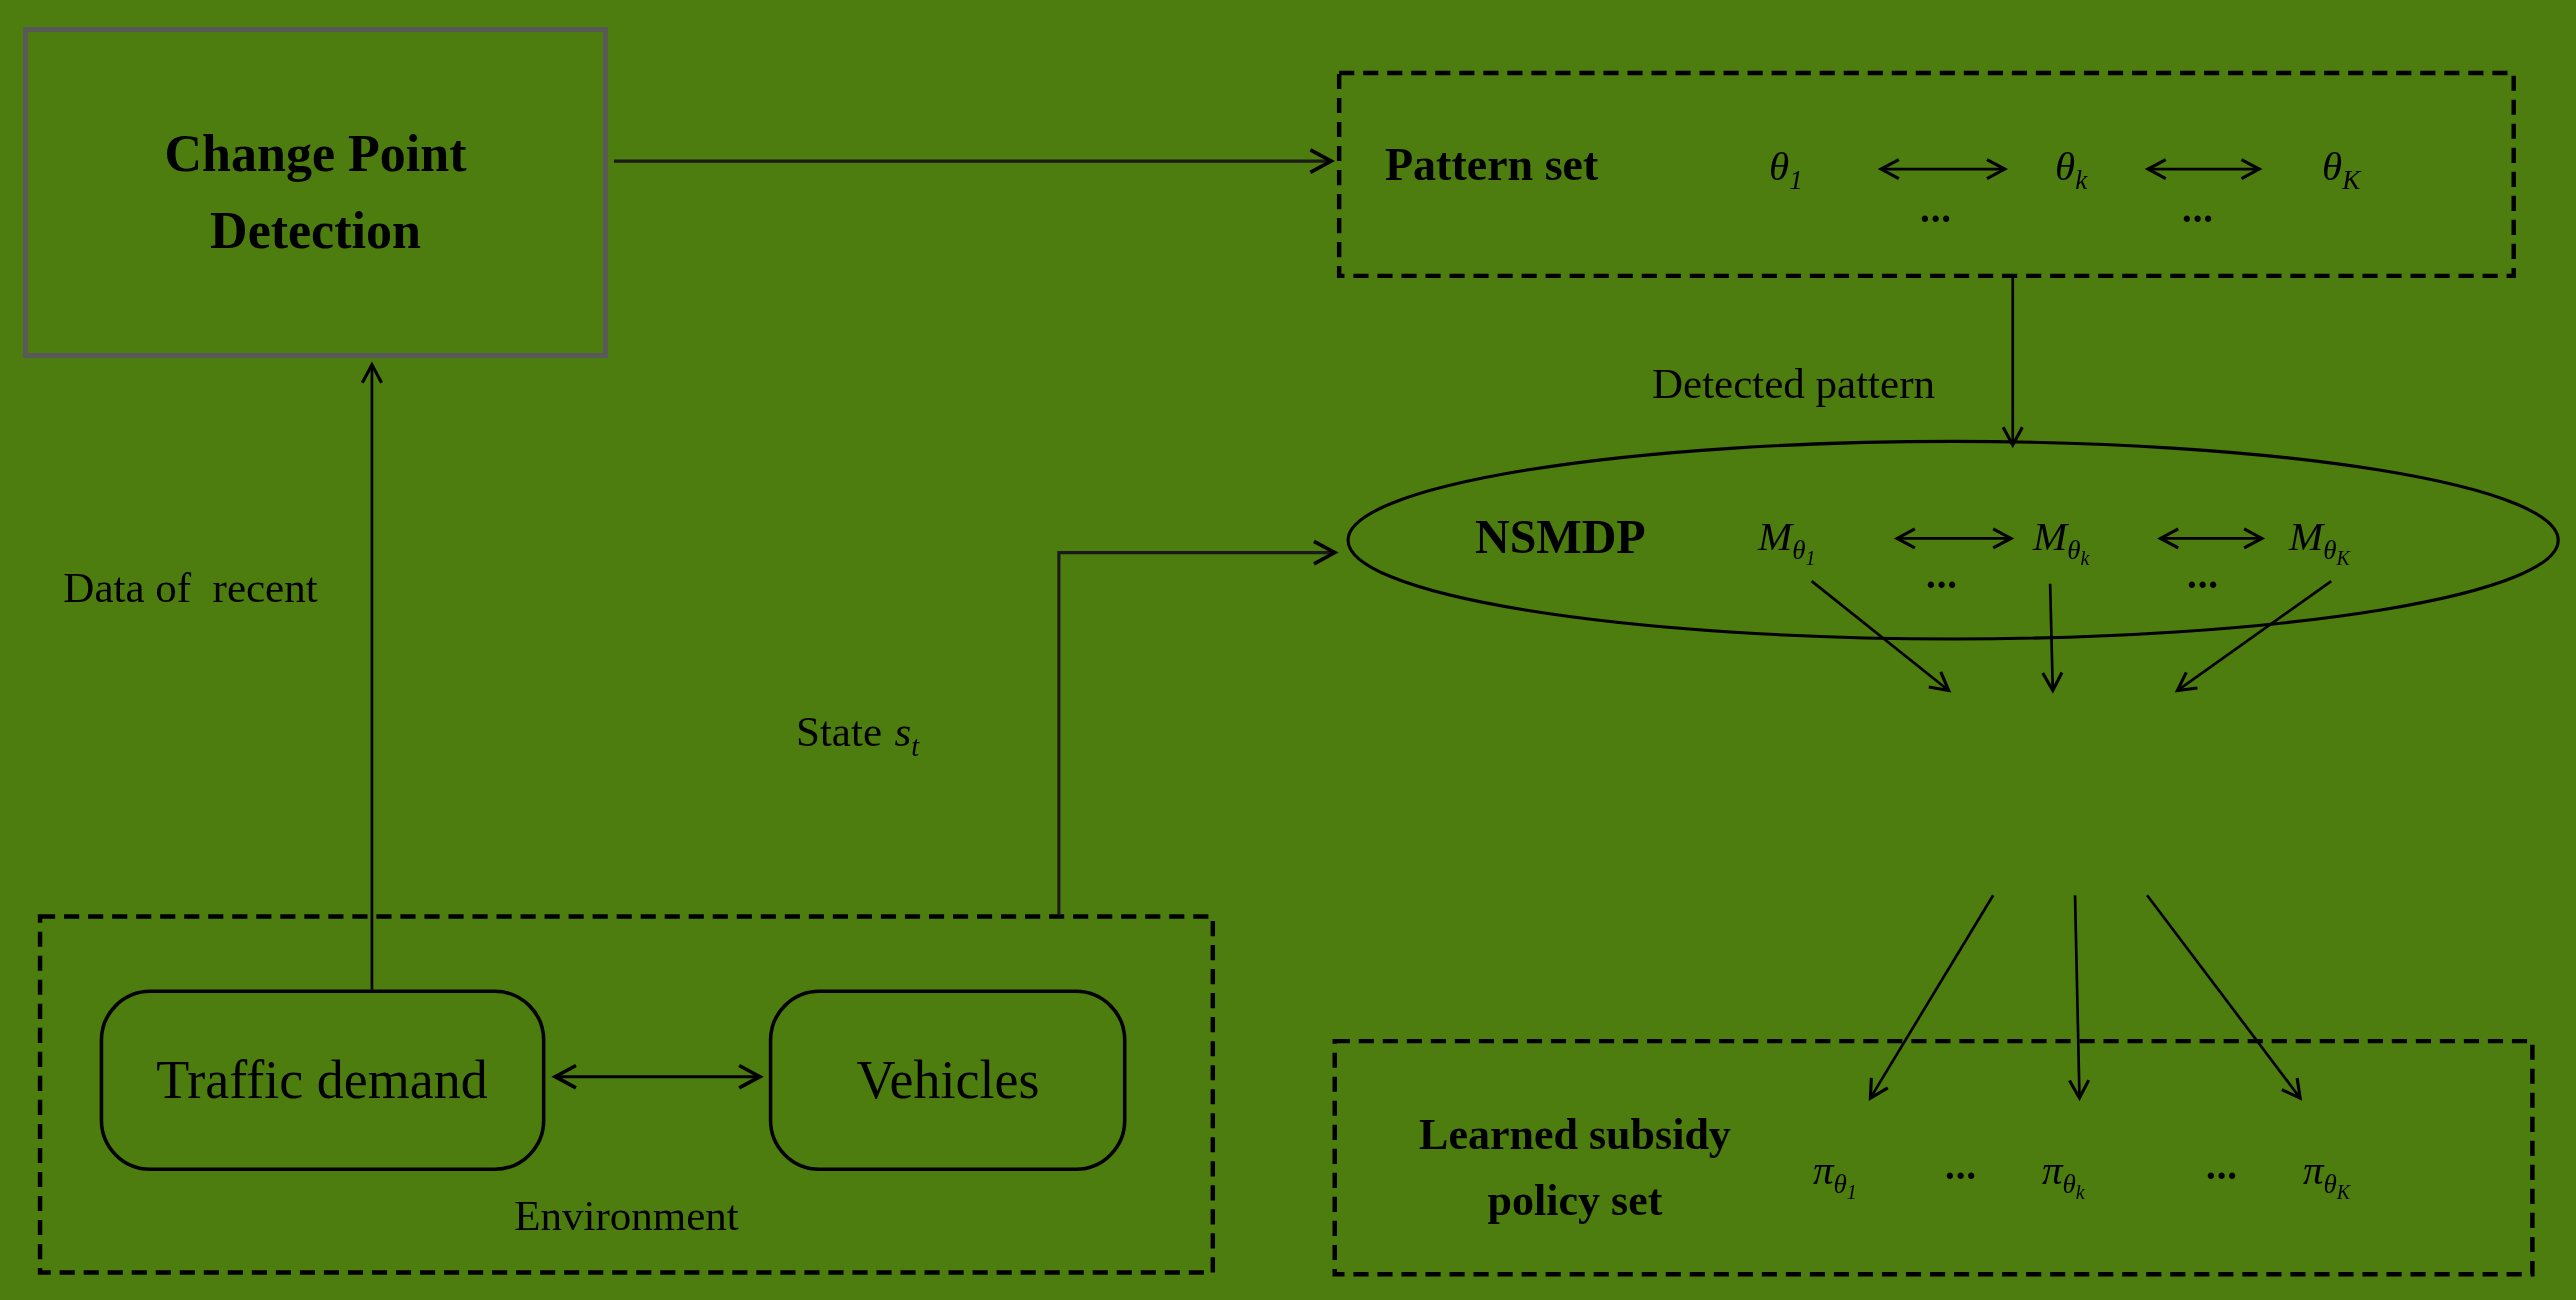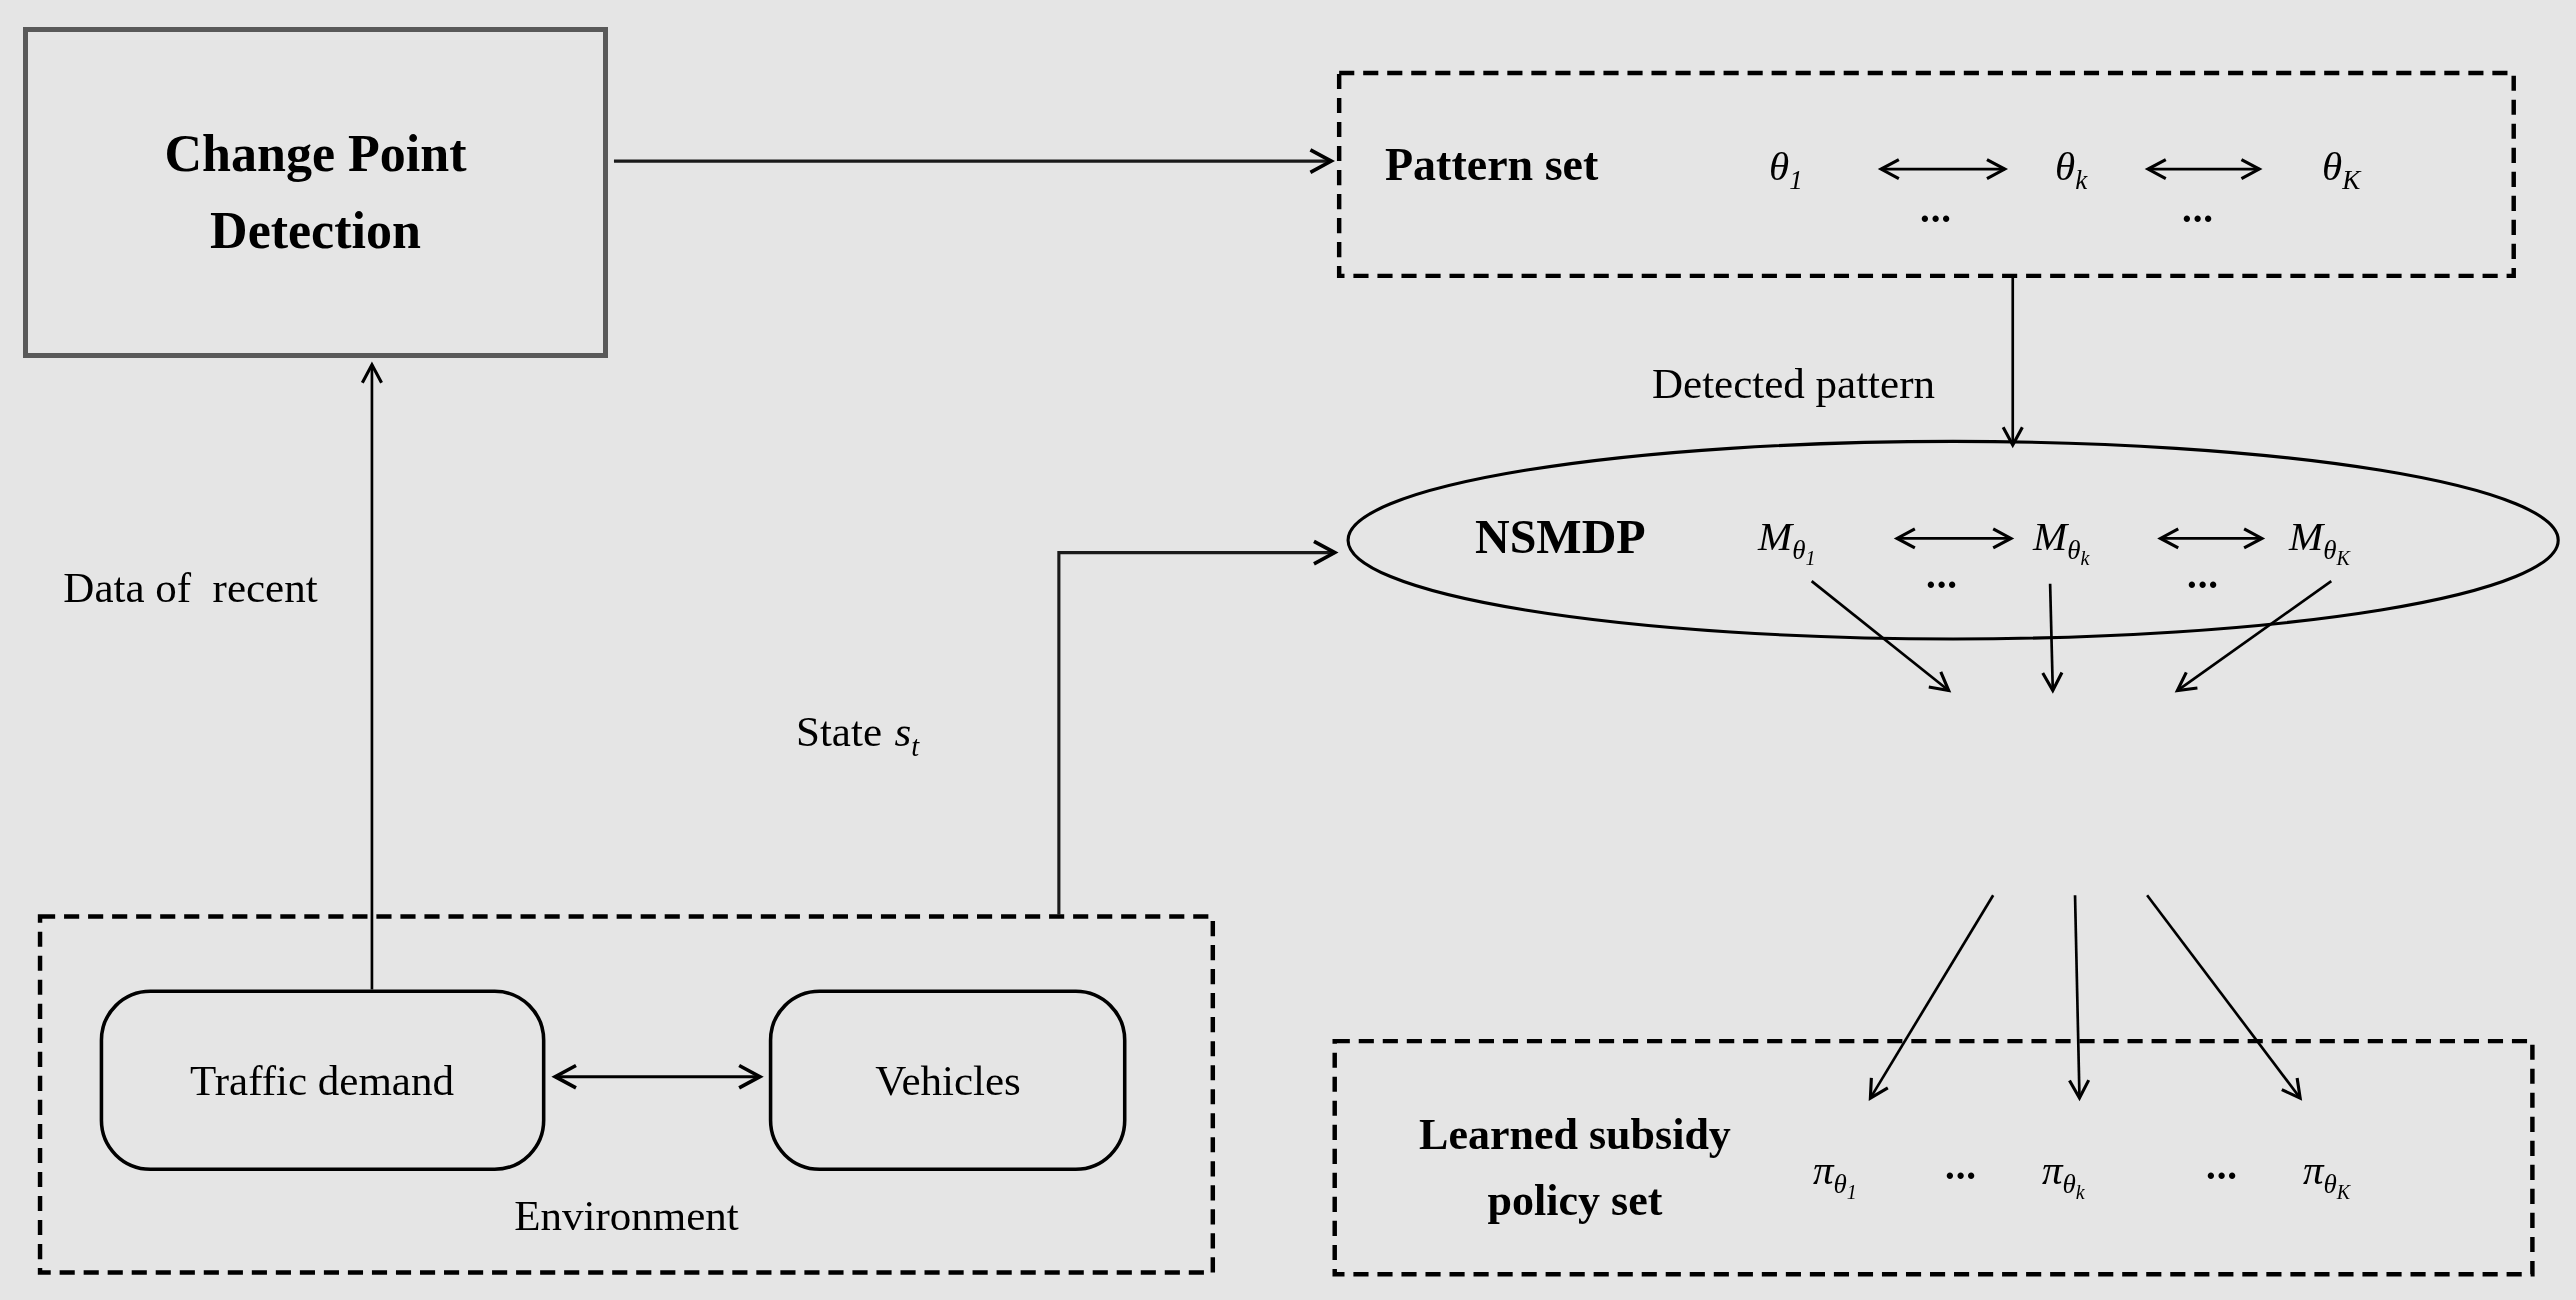--- a/index.html
+++ b/index.html
@@ -1,34 +1,34 @@
 <!DOCTYPE html>
 <html style="font-size:14.2px"><head>
 <meta charset="utf-8">
 <style>
   html,body{margin:0;padding:0;background:#ffffff;}
   .stage{
-    position:relative;width:2576px;height:1301px;background:#e5e5e5;
+    position:relative;width:2576px;height:1301px;background:#4d7c0f;
     font-family:"Liberation Serif","DejaVu Serif",serif;color:#000;overflow:hidden;
   }
   .layer{position:absolute;left:0;top:0;}
   .box{
     position:absolute;border:5.3px solid #595959;box-sizing:border-box;
     display:flex;align-items:center;justify-content:center;text-align:center;
     background:transparent;
   }
   .title-xl{font-weight:bold;font-size:52px;line-height:1.48;}
   .title-lg{font-weight:bold;font-size:53px;line-height:1.2;white-space:nowrap;}
   .title-md{position:absolute;font-weight:bold;font-size:46px;line-height:1;white-space:nowrap;}
   .lbl{position:absolute;font-size:43px;line-height:1.25;}
   .ctr{text-align:center;}
   .pre{white-space:pre;}
   .node-lbl{
     position:absolute;display:flex;align-items:center;justify-content:center;
-    font-size:43px;text-align:center;
+    font-size:54px;text-align:center;
   }
   .sym{position:absolute;font-size:41px;font-style:italic;line-height:1;white-space:nowrap;}
   .sym sub{font-size:0.66em;line-height:0;}
   .sym sub sub{font-size:0.74em;}
   .dots{position:absolute;font-weight:bold;font-size:39px;line-height:1;letter-spacing:0.9px;}
   .two-line{line-height:1.78;}
   .policy-title{
     position:absolute;font-weight:bold;font-size:44px;line-height:1.5;text-align:center;
   }
 </style>

